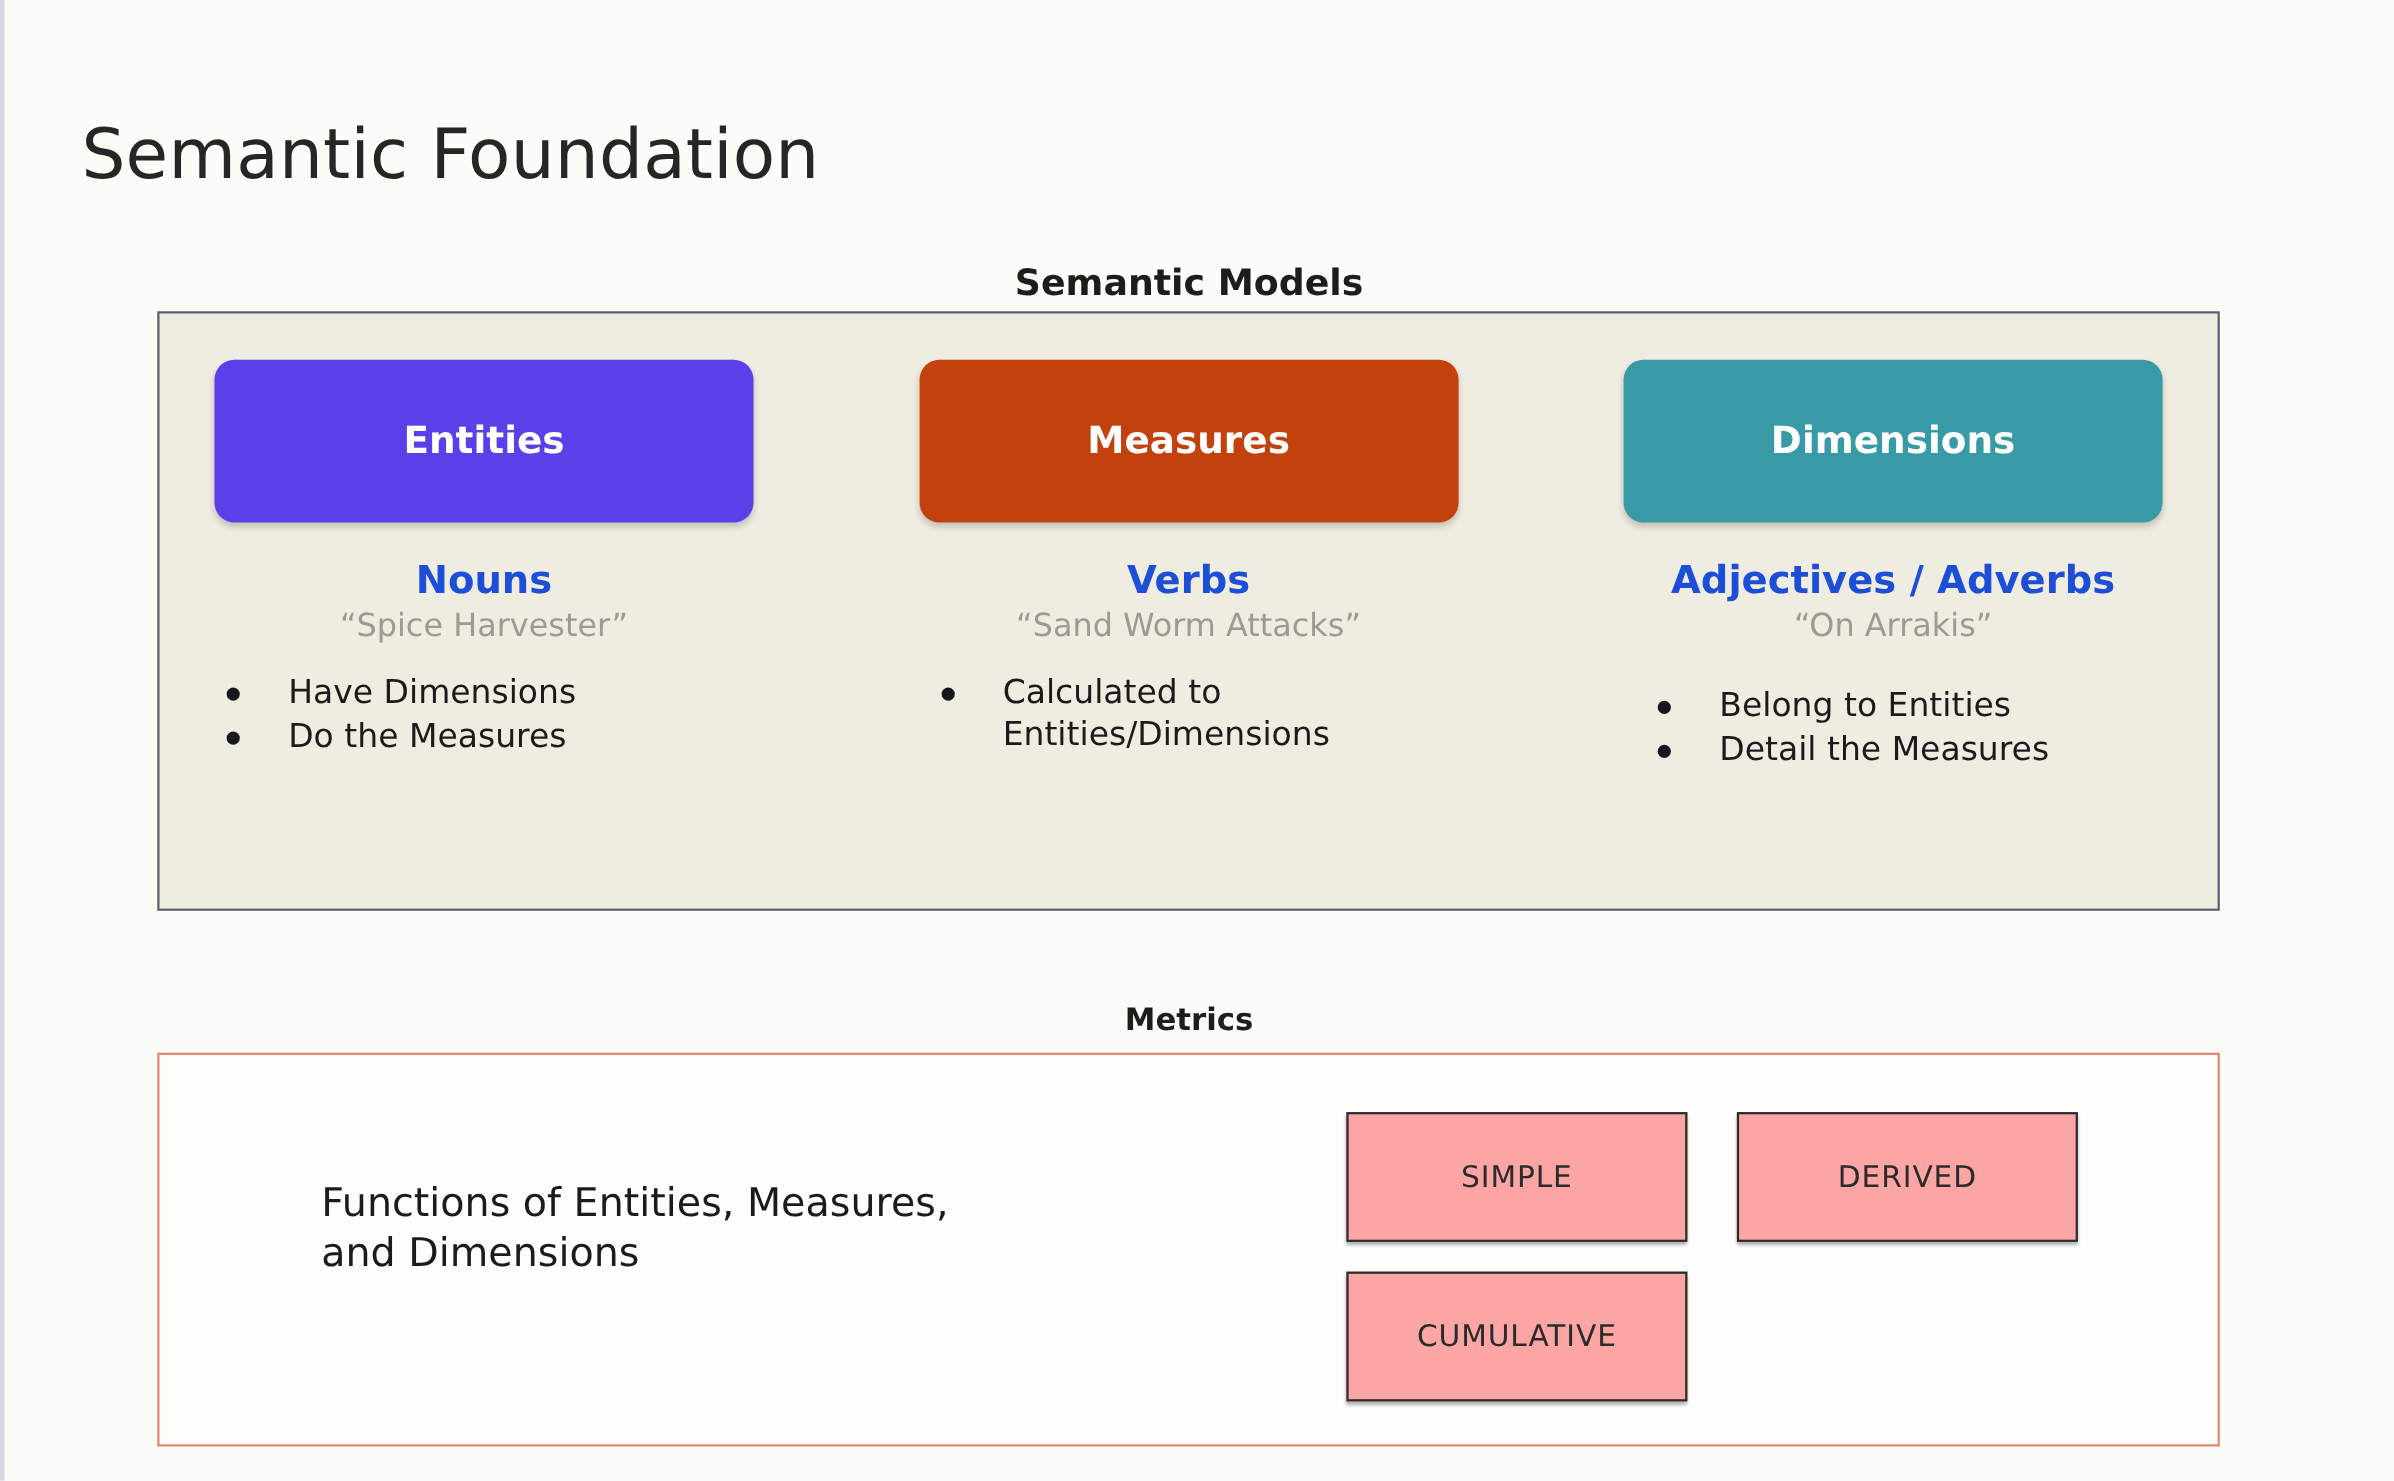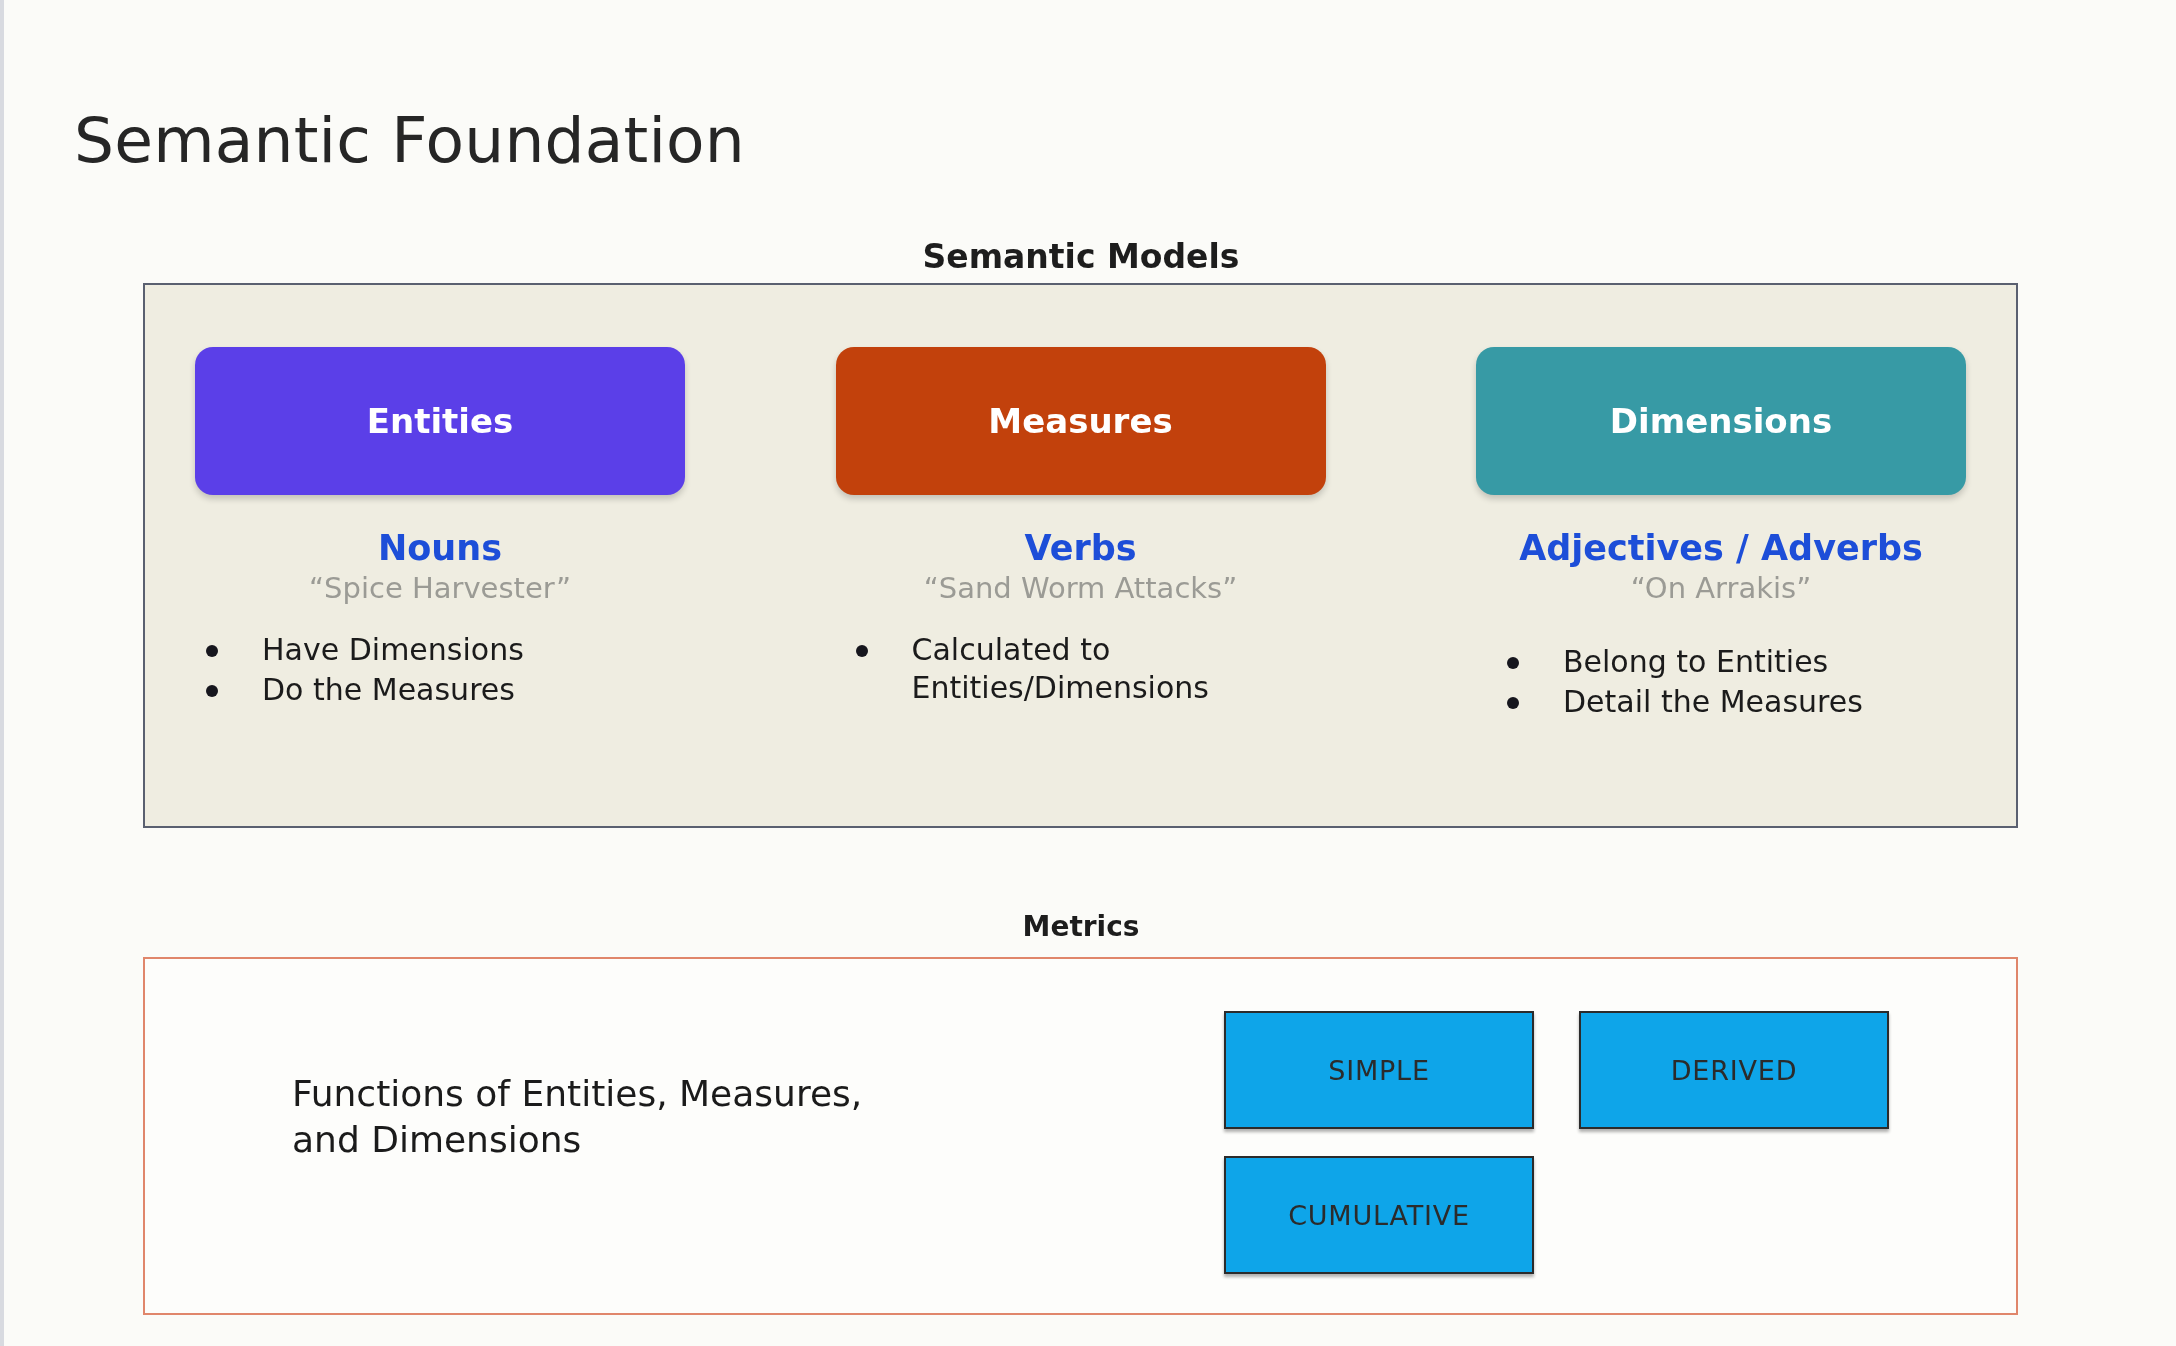--- a/index.html
+++ b/index.html
@@ -54,21 +54,21 @@
     background: #efedE1;
     border: 2px solid #5a6070;
     box-sizing: border-box;
   }
   .sm-columns {
     position: absolute;
     left: 0; top: 0;
     width: 100%; height: 100%;
     display: flex;
     justify-content: space-between;
-    padding: 62px 50px 0 50px;
+    padding: 42px 50px 0 50px;
     box-sizing: border-box;
   }
   .sm-col {
     width: 490px;
     display: flex;
     flex-direction: column;
     align-items: center;
   }
   .pill {
     width: 100%;
@@ -163,21 +163,21 @@
     left: 1079px;
     top: 52px;
     display: grid;
     grid-template-columns: 310px 310px;
     grid-template-rows: 118px 118px;
     column-gap: 45px;
     row-gap: 27px;
   }
   .mt-box {
     border: 2px solid #2b2b2b;
-    background: #0ea5e9;
+    background: #fca5a5;
     display: flex;
     align-items: center;
     justify-content: center;
     font-size: 27px;
     color: #2b2b2b;
     letter-spacing: 0.8px;
     box-shadow: 0 3px 3px rgba(0,0,0,0.30);
     box-sizing: border-box;
   }
 </style>

